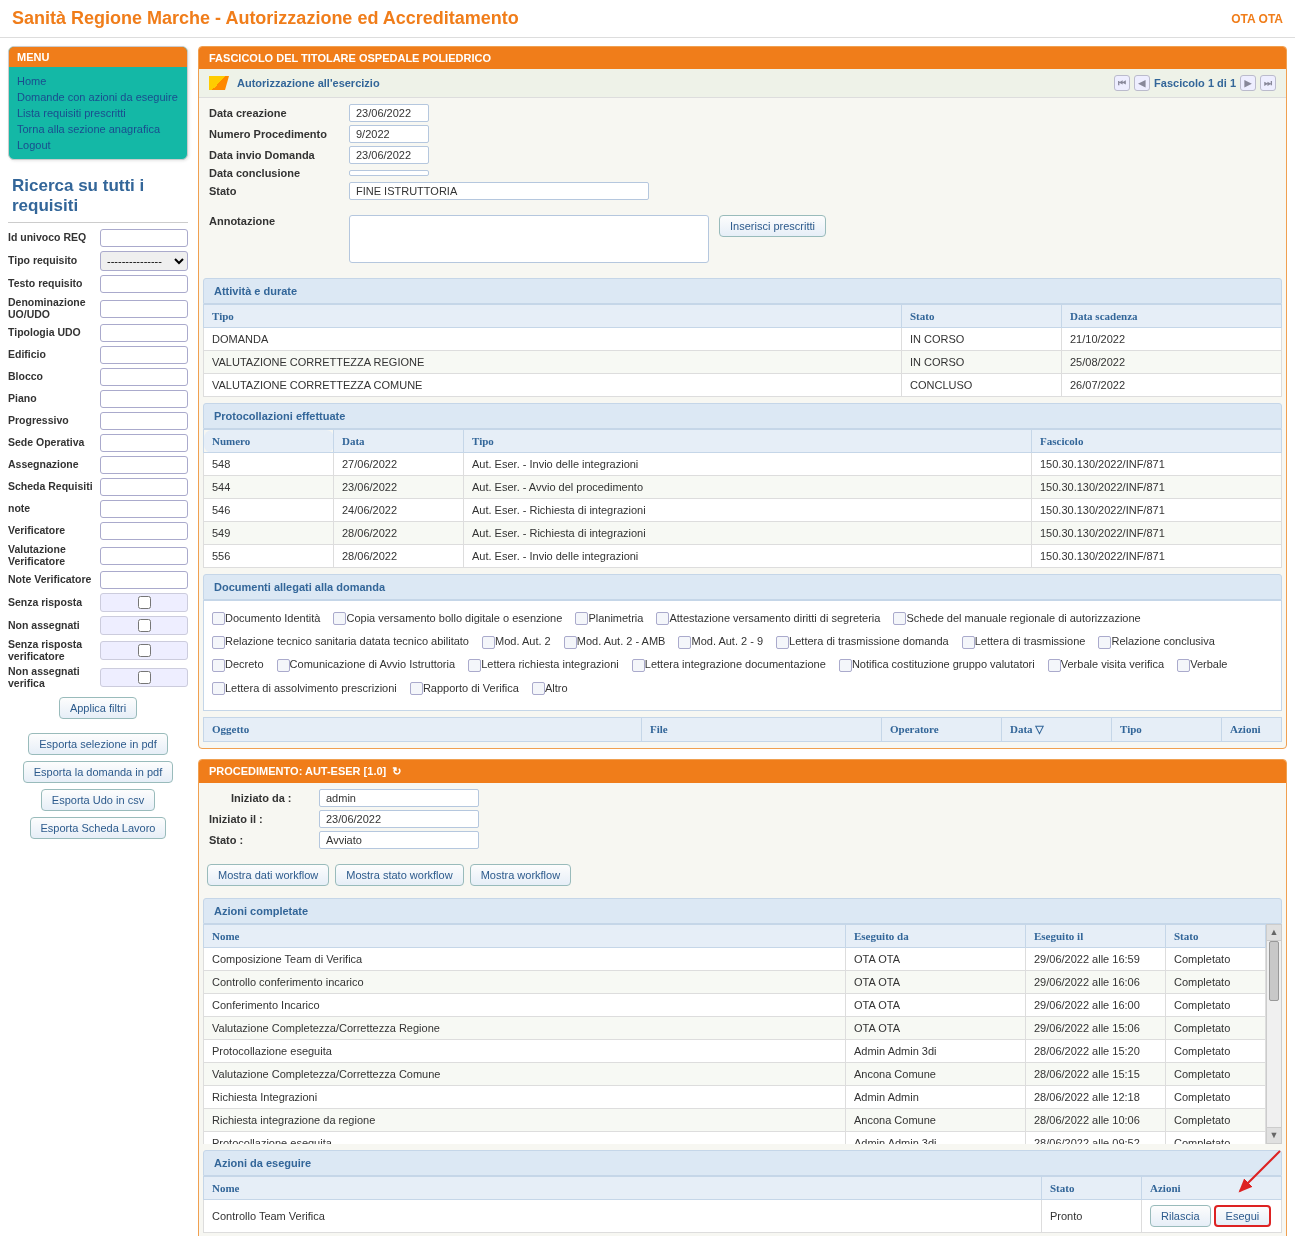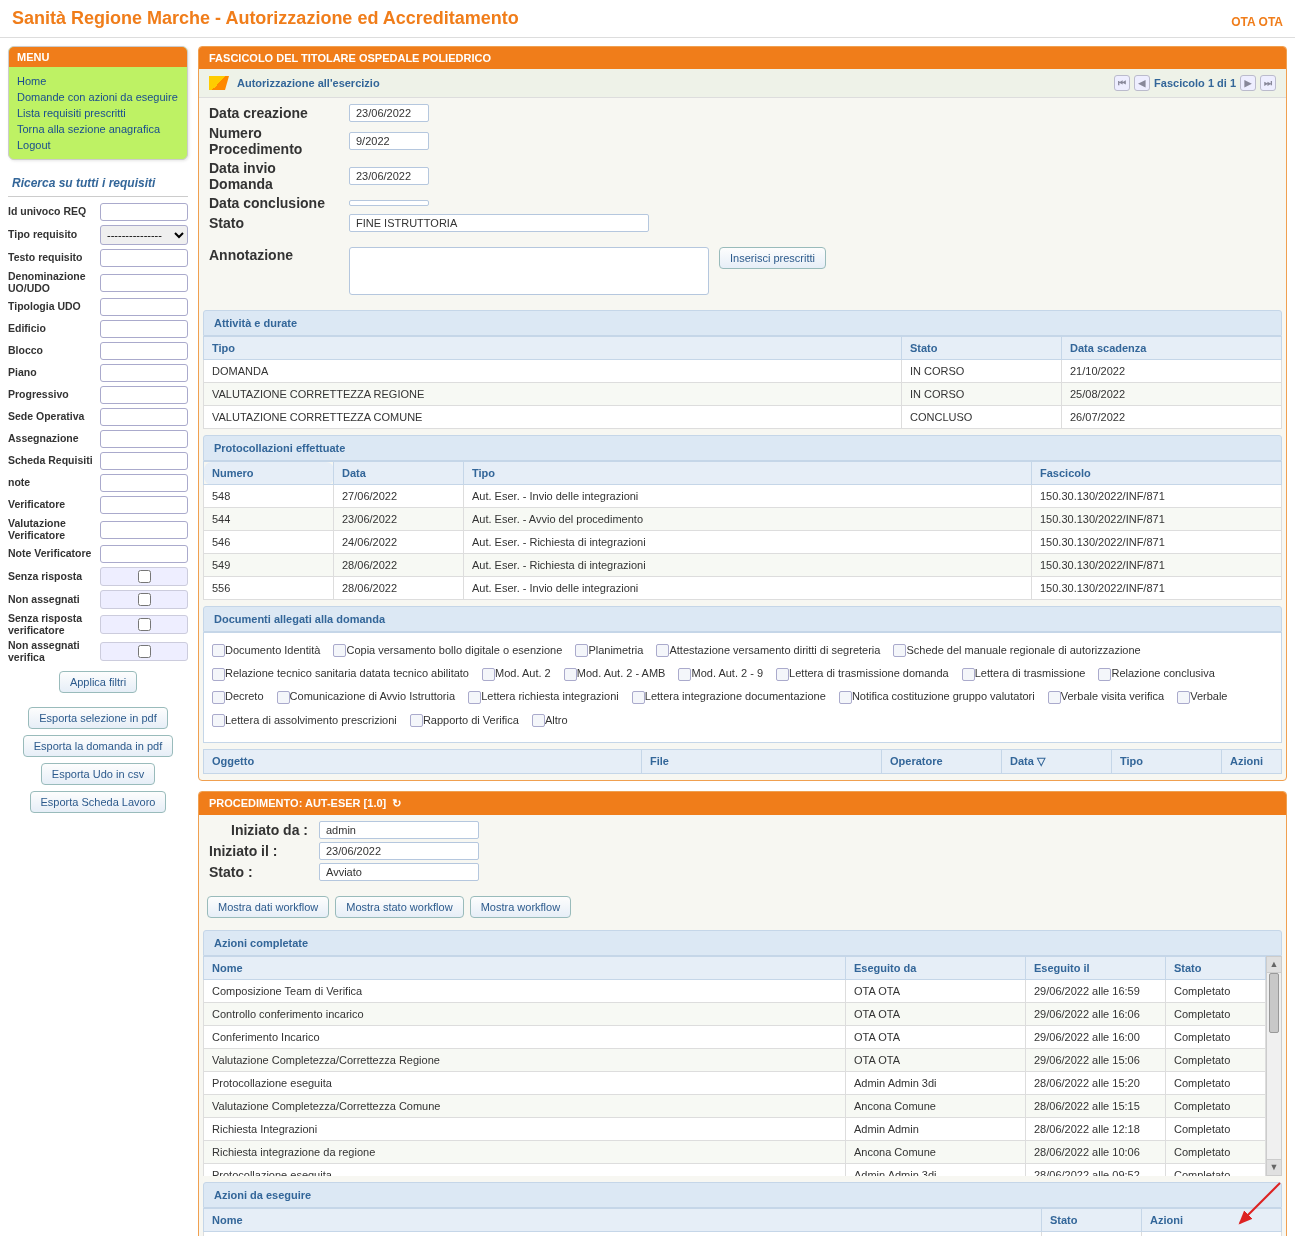--- a/index.html
+++ b/index.html
@@ -1,32 +1,32 @@
 <!DOCTYPE html>
 <html><head>
 <meta charset="utf-8">
 <style>
 * { box-sizing: border-box; margin: 0; padding: 0; }
 body { font-family: Arial, Helvetica, sans-serif; font-size: 11px; color: #333; background: #fff; }
 a { color: #1a4d8f; text-decoration: none; }
 
-.header-bar { padding: 8px 12px; display: flex; justify-content: space-between; align-items: flex-end; border-bottom: 1px solid #ddd; }
+.header-bar { padding: 8px 12px; display: flex; justify-content: space-between; align-items: center; border-bottom: 1px solid #ddd; }
 .header-title { color: #f07d1a; font-size: 18px; font-weight: bold; }
 .header-user { color: #f07d1a; font-size: 12px; font-weight: bold; }
 
 .layout { display: flex; gap: 10px; padding: 8px; }
 .sidebar { width: 180px; flex-shrink: 0; }
 .main { flex: 1; min-width: 0; }
 
-.menu-box { background: #bef264; border: 1px solid #ccc; border-radius: 6px; overflow: hidden; margin-bottom: 10px; box-shadow: 1px 1px 3px rgba(0,0,0,0.1); }
+.menu-box { background: #14b8a6; border: 1px solid #ccc; border-radius: 6px; overflow: hidden; margin-bottom: 10px; box-shadow: 1px 1px 3px rgba(0,0,0,0.1); }
 .menu-header { background: #f07d1a; color: #fff; font-weight: bold; padding: 4px 8px; font-size: 11px; }
 .menu-body { padding: 6px 8px; }
 .menu-body a { display: block; padding: 2px 0; font-size: 11px; }
 
-.search-title { color: #336699; font-weight: bold; padding: 6px 4px; border-bottom: 1px solid #ccc; margin-bottom: 6px; font-size: 12px; font-style: italic; }
+.search-title { color: #336699; font-weight: bold; padding: 6px 4px; border-bottom: 1px solid #ccc; margin-bottom: 6px; font-size: 17px; }
 .filter-row { display: flex; align-items: center; margin-bottom: 4px; gap: 4px; }
 .filter-label { width: 88px; font-size: 10.5px; color: #333; font-weight: bold; line-height: 1.1; }
 .filter-input { flex: 1; border: 1px solid #aac; border-radius: 3px; padding: 2px 4px; font-size: 11px; min-width: 0; }
 .filter-select { flex: 1; border: 1px solid #aac; border-radius: 3px; padding: 2px; font-size: 11px; min-width: 0; }
 .filter-chk { background: #eef; border: 1px solid #ccd; border-radius: 3px; padding: 2px 6px; display: flex; justify-content: center; flex: 1; }
 
 .btn { background: linear-gradient(#fdfdfd, #e6eef7); border: 1px solid #9bb; border-radius: 4px; padding: 4px 10px; font-size: 11px; color: #2c5a8c; cursor: pointer; }
 .btn-row { text-align: center; margin-bottom: 6px; }
 .btn-row .btn { display: inline-block; }
 .filter-actions { text-align: center; margin-top: 8px; }
@@ -36,28 +36,28 @@
 .panel-head { background: #f07d1a; color: #fff; font-weight: bold; padding: 5px 10px; font-size: 11px; display: flex; align-items: center; gap: 6px; }
 .sub-head { background: #eef2e8; border-bottom: 1px solid #ddd; padding: 6px 10px; display: flex; align-items: center; justify-content: space-between; }
 .sub-head-left { display: flex; align-items: center; gap: 8px; color: #336699; font-weight: bold; }
 .flag-icon { width: 20px; height: 14px; background: linear-gradient(135deg, #fc0 50%, #f80 50%); clip-path: polygon(0 0, 100% 0, 80% 100%, 0 100%); }
 
 .pager { display: flex; align-items: center; gap: 4px; font-size: 11px; color: #336699; font-weight: bold; }
 .pager-btn { width: 16px; height: 16px; border: 1px solid #bbc; background: #eef; border-radius: 3px; display: flex; align-items: center; justify-content: center; font-size: 9px; color: #889; cursor: pointer; }
 
 .form-grid { padding: 6px 10px; }
 .form-row { display: flex; align-items: center; margin-bottom: 3px; gap: 10px; }
-.form-lbl { width: 130px; font-weight: bold; font-size: 14px; color: #333; }
+.form-lbl { width: 130px; font-weight: bold; font-size: 11px; color: #333; }
 .form-val { border: 1px solid #b5c7de; background: #fff; padding: 2px 6px; font-size: 11px; min-width: 80px; border-radius: 2px; }
 .form-val.wide { min-width: 300px; }
 .form-textarea { border: 1px solid #b5c7de; background: #fff; width: 360px; height: 48px; border-radius: 3px; resize: none; padding: 3px; font-size: 11px; }
 
 .section-hdr { background: #dce8f4; border: 1px solid #c5d6e8; color: #336699; font-weight: bold; padding: 6px 10px; border-radius: 3px 3px 0 0; margin: 6px 4px 0; font-size: 11px; }
 .tbl { width: calc(100% - 8px); margin: 0 4px 6px; border-collapse: collapse; font-size: 11px; }
-.tbl th { background: #e6eef7; color: #336699; text-align: left; padding: 5px 8px; border: 1px solid #c5d6e8; font-weight: bold; }
+.tbl th { background: #e6eef7; color: #336699; text-align: left; padding: 5px 8px; border: 1px solid #c5d6e8; font-weight: bold; font-family: Liberation Serif, serif; }
 .tbl td { padding: 5px 8px; border: 1px solid #ddd; background: #fff; }
 .tbl tr:nth-child(even) td { background: #f7f9f4; }
 
 .docs-box { margin: 0 4px 6px; border: 1px solid #c5d6e8; background: #fff; padding: 8px; font-size: 11px; line-height: 1.8; }
 .doc-item { display: inline-flex; align-items: center; margin-right: 10px; white-space: nowrap; }
 .doc-chk { width: 13px; height: 13px; border: 1px solid #aac; background: #f4f6fa; border-radius: 2px; flex-shrink: 0; }
 
 .wf-buttons { display: flex; gap: 6px; padding: 6px 8px; }
 
 .scroll-wrap { display: flex; margin: 0 4px 6px; }

